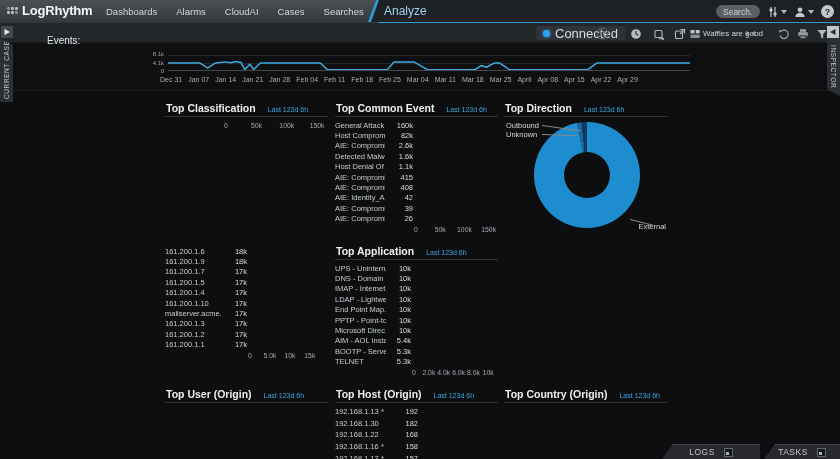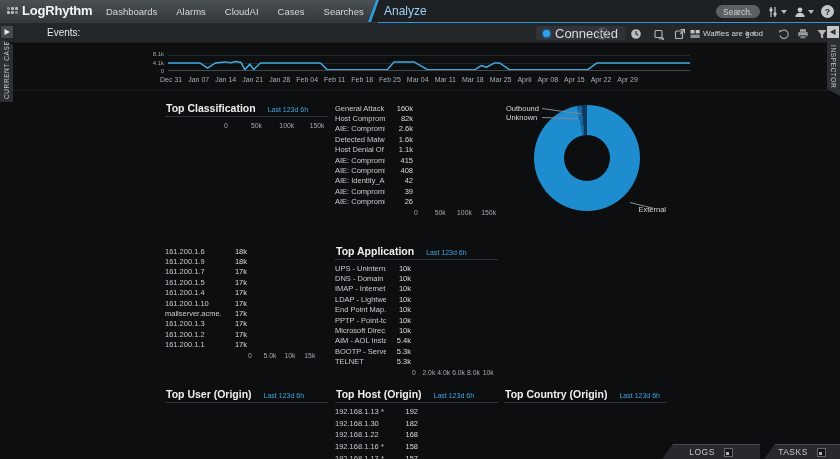--- a/index.html
+++ b/index.html
@@ -28,21 +28,21 @@
   .searchbox::placeholder{color:#cfd2d4;}
   .caret{width:0;height:0;border-left:3px solid transparent;border-right:3px solid transparent;
          border-top:4px solid #b7bbbe;display:inline-block;}
   .qmark{width:13px;height:13px;border-radius:50%;background:#c3c6c9;color:#26292c;
          font-size:9px;font-weight:bold;display:flex;align-items:center;justify-content:center;}
   .icgrp{display:flex;align-items:center;gap:2px;}
 
   
   .subbar{position:absolute;top:23px;left:0;right:0;height:20px;background:#24272a;z-index:20;
           border-bottom:1px solid #17191b;}
-  .events-lbl{position:absolute;left:47px;top:4px;font-size:10px;color:#e3e6e8;}
+  .events-lbl{position:absolute;left:47px;top:12px;font-size:10px;color:#e3e6e8;}
   .chip{position:absolute;left:536px;top:3px;height:14px;background:#30343a;border-radius:2px;
         display:flex;align-items:center;gap:5px;padding:0 7px;}
   .chip .dot{width:7px;height:7px;border-radius:50%;background:#2ba3f2;box-shadow:0 0 3px #2ba3f2;}
   .chip span{font-size:13px;color:#d9dbdd;}
   .tbi{position:absolute;top:4px;width:13px;height:13px;display:flex;align-items:center;justify-content:center;}
   .layout-lbl{position:absolute;left:703px;top:6px;font-size:8px;color:#d2d5d7;}
 
   
   .strip-icon{position:absolute;width:12px;height:12px;display:flex;align-items:center;justify-content:center;z-index:25;}
   .vtab{position:absolute;background:#2c3034;color:#c2c5c8;font-size:6.5px;letter-spacing:.6px;
@@ -280,20 +280,24 @@
             <span class="tick" style="left: 0%;">0</span>
             <span class="tick" style="left: 30.6748%;">50k</span>
             <span class="tick" style="left: 61.3497%;">100k</span>
             <span class="tick" style="left: 92.0245%;">150k</span>
           </div>
         </div>
     </div>
   </div>
 
   <div class="panel" style="left:335px;top:100px">
+    <div class="phead">
+        <span class="ptitle">Top Common Event</span>
+      <span class="pperiod">Last 123d 6h</span>
+      </div>
     <div class="pbody c-common">
       <div class="rows">
           <div class="brow">
             <div class="blab">General Attack ...</div>
             <div class="bval">160k</div>
           </div>
           <div class="brow">
             <div class="blab">Host Compromi...</div>
             <div class="bval">82k</div>
           </div>
@@ -335,20 +339,24 @@
             <span class="tick" style="left: 0%;">0</span>
             <span class="tick" style="left: 30.6748%;">50k</span>
             <span class="tick" style="left: 61.3497%;">100k</span>
             <span class="tick" style="left: 92.0245%;">150k</span>
           </div>
         </div>
     </div>
   </div>
 
   <div class="panel" style="left:504px;top:100px">
+    <div class="phead">
+        <span class="ptitle">Top Direction</span>
+      <span class="pperiod">Last 123d 6h</span>
+      </div>
     <div class="pbody">
       <div class="donut" style="background: conic-gradient(rgb(29, 141, 207) 0deg, rgb(29, 141, 207) 348.84deg, rgb(23, 102, 159) 348.84deg, rgb(23, 102, 159) 353.88deg, rgb(12, 58, 96) 353.88deg, rgb(12, 58, 96) 360deg);"></div>
       <span class="dlabel" style="left:2px;top:4px">Outbound</span>
       <span class="dlabel" style="left:2px;top:13px">Unknown</span>
       <span class="dlabel" style="right:1px;bottom:8px">External</span>
       <i class="lline" style="left:38px;top:8px;width:40px;transform:rotate(8deg)"></i>
       <i class="lline" style="left:38px;top:17px;width:36px;transform:rotate(2deg)"></i>
       <i class="lline" style="left:126px;top:102px;width:24px;transform:rotate(14deg)"></i>
     </div>
   </div>

